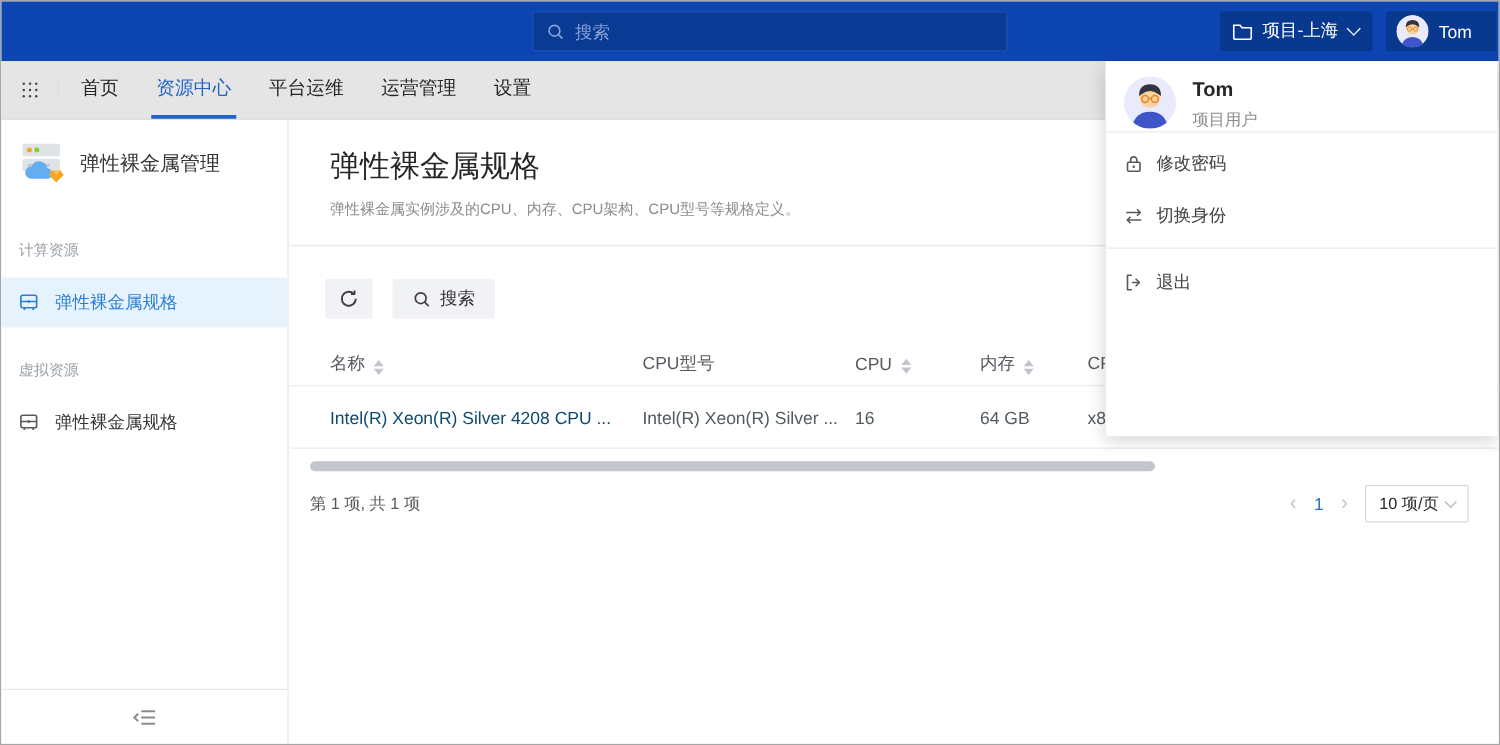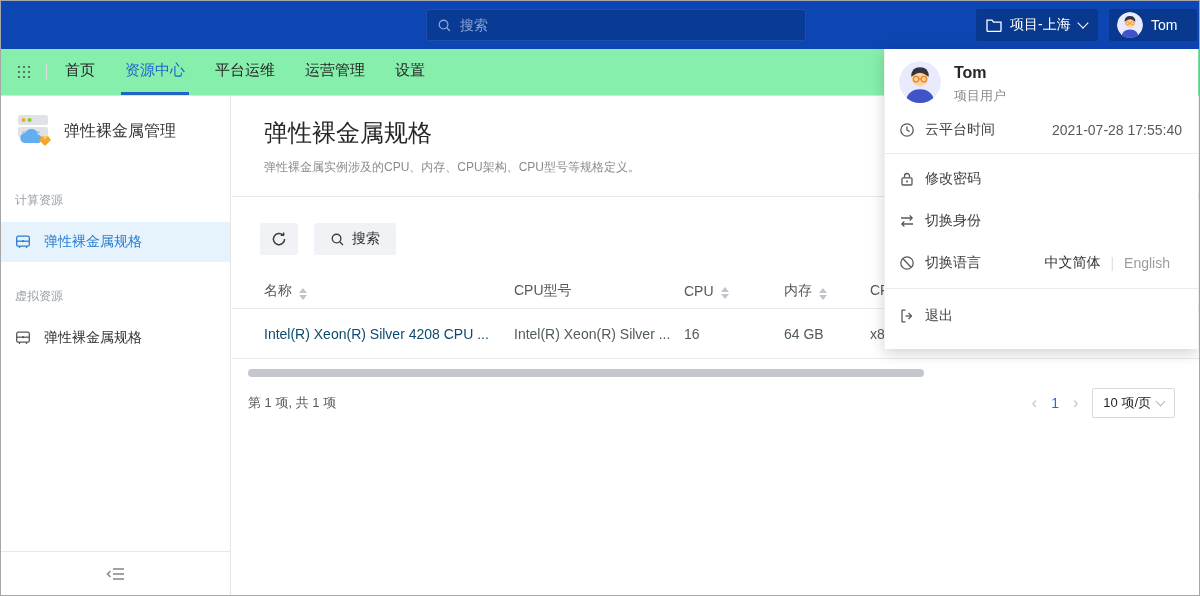--- a/index.html
+++ b/index.html
@@ -21,21 +21,21 @@
   .tb-search input::placeholder { color:#8aa2d6; }
   .tb-btn { position:absolute; top:8px; height:32px; background:#09398f; border-radius:2px;
     display:flex; align-items:center; color:#fff; font-size:14px; cursor:pointer; }
   .tb-project { left:975px; width:122px; padding:0 10px; gap:8px; }
   .tb-user { left:1108px; width:88px; padding:0 8px; gap:8px; }
   .chev-down { width:8px; height:8px; border-right:1.5px solid #fff; border-bottom:1.5px solid #fff;
     transform:rotate(45deg); margin-top:-4px; }
   .avatar-s { width:26px; height:26px; border-radius:50%; overflow:hidden; flex:0 0 auto; }
 
   
-  .navbar { position:absolute; left:0; top:48px; right:0; height:47px; background:#86efac;
+  .navbar { position:absolute; left:0; top:48px; right:0; height:47px; background:#e5e5e5;
     border-bottom:1px solid #e0e0e0; display:flex; align-items:stretch; }
   .grid-icon { display:grid; grid-template-columns:repeat(3,4px); grid-template-rows:repeat(3,4px);
     gap:1px; align-self:center; margin:0 0 0 16px; }
   .grid-icon i { width:2.5px; height:2.5px; background:#4a4a4a; border-radius:50%; justify-self:center; align-self:center; }
   .nav-sep { width:1px; height:16px; background:#ddd; align-self:center; margin:0 14px 0 15px; }
   .nav-tab { display:flex; align-items:center; padding:0 4px; margin-right:22px; font-size:15px;
     color:#262626; border-bottom:3px solid transparent; cursor:pointer; }
   .nav-tab.active { color:#2064c8; border-bottom-color:#2064c8; }
 
   
@@ -325,30 +325,20 @@
           <circle cx="23.7" cy="17.3" r="2.6" fill="none" stroke="#e8882d" stroke-width="1.2"></circle>
           <line x1="18.9" y1="17" x2="21.1" y2="17" stroke="#e8882d" stroke-width="1.2"></line>
         </svg>
     </span>
     <div>
       <div class="um-name">Tom</div>
       <div class="um-role">项目用户</div>
     </div>
   </div>
 
-  <div class="um-time">
-    <span>
-      <svg width="16" height="16" viewBox="0 0 16 16" fill="none" stroke="#595959" stroke-width="1.3">
-          <circle cx="8" cy="8" r="6.2"></circle>
-          <path d="M8 4.5V8l2.5 1.6"></path>
-        </svg>
-    </span>
-    <span class="um-time-label">云平台时间</span>
-    <span class="um-time-value">2021-07-28 17:55:40</span>
-  </div>
 
   <div class="um-divider"></div>
 
   <div class="um-group">
     <div class="um-item">
       <span>
         <svg width="16" height="16" viewBox="0 0 16 16" fill="none" stroke="#595959" stroke-width="1.3">
             <rect x="3" y="6.8" width="10" height="7.2" rx="1"></rect>
             <path d="M5.5 6.8V5a2.5 2.5 0 0 1 5 0v1.8"></path>
             <circle cx="8" cy="10.4" r="1" fill="#595959" stroke="none"></circle>
@@ -358,34 +348,20 @@
     </div>
     <div class="um-item">
       <span>
         <svg width="16" height="16" viewBox="0 0 16 16" fill="none" stroke="#595959" stroke-width="1.3" stroke-linejoin="round">
             <path d="M2 5h11M10.6 2.4L13.2 5l-2.6 2.6"></path>
             <path d="M14 11H3M5.4 8.4L2.8 11l2.6 2.6"></path>
           </svg>
       </span>
       <span class="lbl">切换身份</span>
     </div>
-    <div class="um-item">
-      <span>
-        <svg width="16" height="16" viewBox="0 0 16 16" fill="none" stroke="#595959" stroke-width="1.3">
-            <circle cx="8" cy="8" r="6.2"></circle>
-            <path d="M3.9 3.7c2.7 2.7 5.5 5.7 8.2 8.6"></path>
-          </svg>
-      </span>
-      <span class="lbl">切换语言</span>
-      <span class="um-langs">
-        <span class="lang-active">中文简体</span>
-        <span class="lang-sep">|</span>
-        <span class="lang-inactive">English</span>
-      </span>
-    </div>
   </div>
 
   <div class="um-divider"></div>
 
   <div class="um-item um-logout">
     <span>
       <svg width="16" height="16" viewBox="0 0 16 16" fill="none" stroke="#595959" stroke-width="1.3" stroke-linejoin="round">
           <path d="M6.5 2.2H3v11.6h3.5"></path>
           <path d="M9.5 5L12.5 8l-3 3"></path>
           <path d="M12.5 8H6.5"></path>

